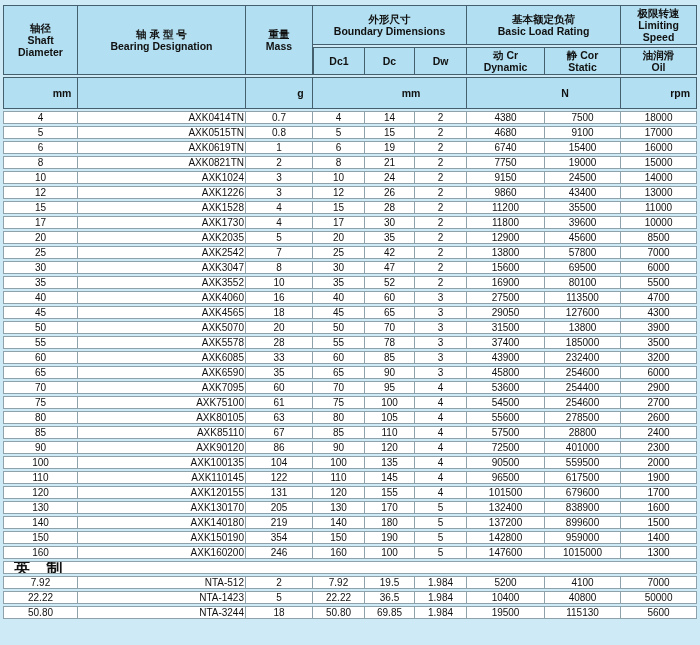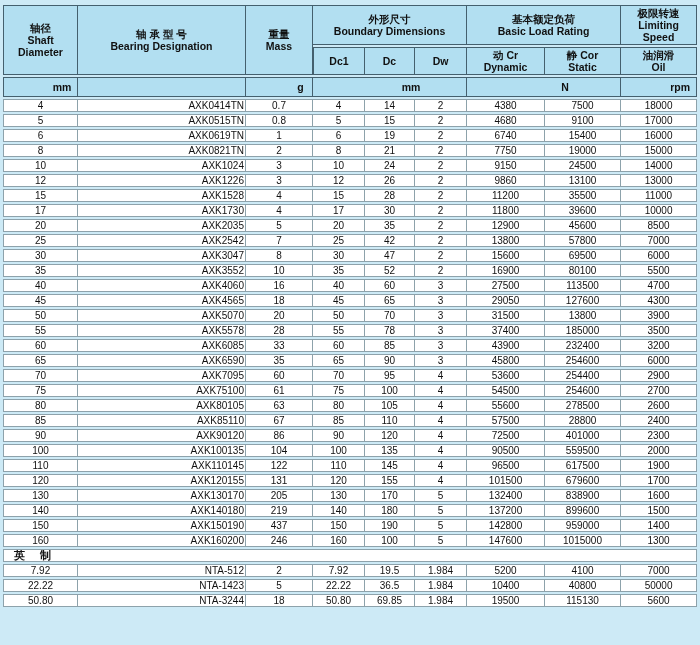--- a/index.html
+++ b/index.html
@@ -29,40 +29,40 @@
     font-weight:bold;
     font-size:10.5px;
     line-height:12px;
     text-align:center;
     vertical-align:middle;
     padding:1px 0;
   }
   thead tr th:first-child{border-left:1px solid #44606e;margin-left:48px;}
   tr.h1 th{height:32px;}
   tr.h2 th{height:26px;}
-  tr.h3 th{height:20px;padding-left:43px;}
+  tr.h3 th{height:32px;padding-left:43px;}
   tbody td{
     background:#ffffff;
     border:1px solid #8da2ab;
     border-left:none;
     font-size:10px;
     line-height:11px;
     height:12px;
     text-align:center;
     vertical-align:middle;
     padding:0 1px;
   }
   tbody tr td:first-child{border-left:1px solid #8da2ab;}
   tbody td.left{text-align:right;padding-left:12px;}
   td.section-label{
     text-align:left;
     padding-left:10px;
     font-weight:bold;
     letter-spacing:6px;
-    font-size:11px;
+    font-size:16px;
   }
 </style>
 </head>
 <body>
 
 <table class="spec-table">
   <colgroup>
     <col style="width:75px">
       <col style="width:168px">
       <col style="width:67px">
@@ -166,21 +166,21 @@
         <td>14000</td>
       </tr>
       <tr>
         <td>12</td>
         <td class="left">AXK1226</td>
         <td>3</td>
         <td>12</td>
         <td>26</td>
         <td>2</td>
         <td>9860</td>
-        <td>13100</td>
+        <td>43400</td>
         <td>13000</td>
       </tr>
       <tr>
         <td>15</td>
         <td class="left">AXK1528</td>
         <td>4</td>
         <td>15</td>
         <td>28</td>
         <td>2</td>
         <td>11200</td>
@@ -414,21 +414,21 @@
         <td>140</td>
         <td>180</td>
         <td>5</td>
         <td>137200</td>
         <td>899600</td>
         <td>1500</td>
       </tr>
       <tr>
         <td>150</td>
         <td class="left">AXK150190</td>
-        <td>437</td>
+        <td>354</td>
         <td>150</td>
         <td>190</td>
         <td>5</td>
         <td>142800</td>
         <td>959000</td>
         <td>1400</td>
       </tr>
       <tr>
         <td>160</td>
         <td class="left">AXK160200</td>

